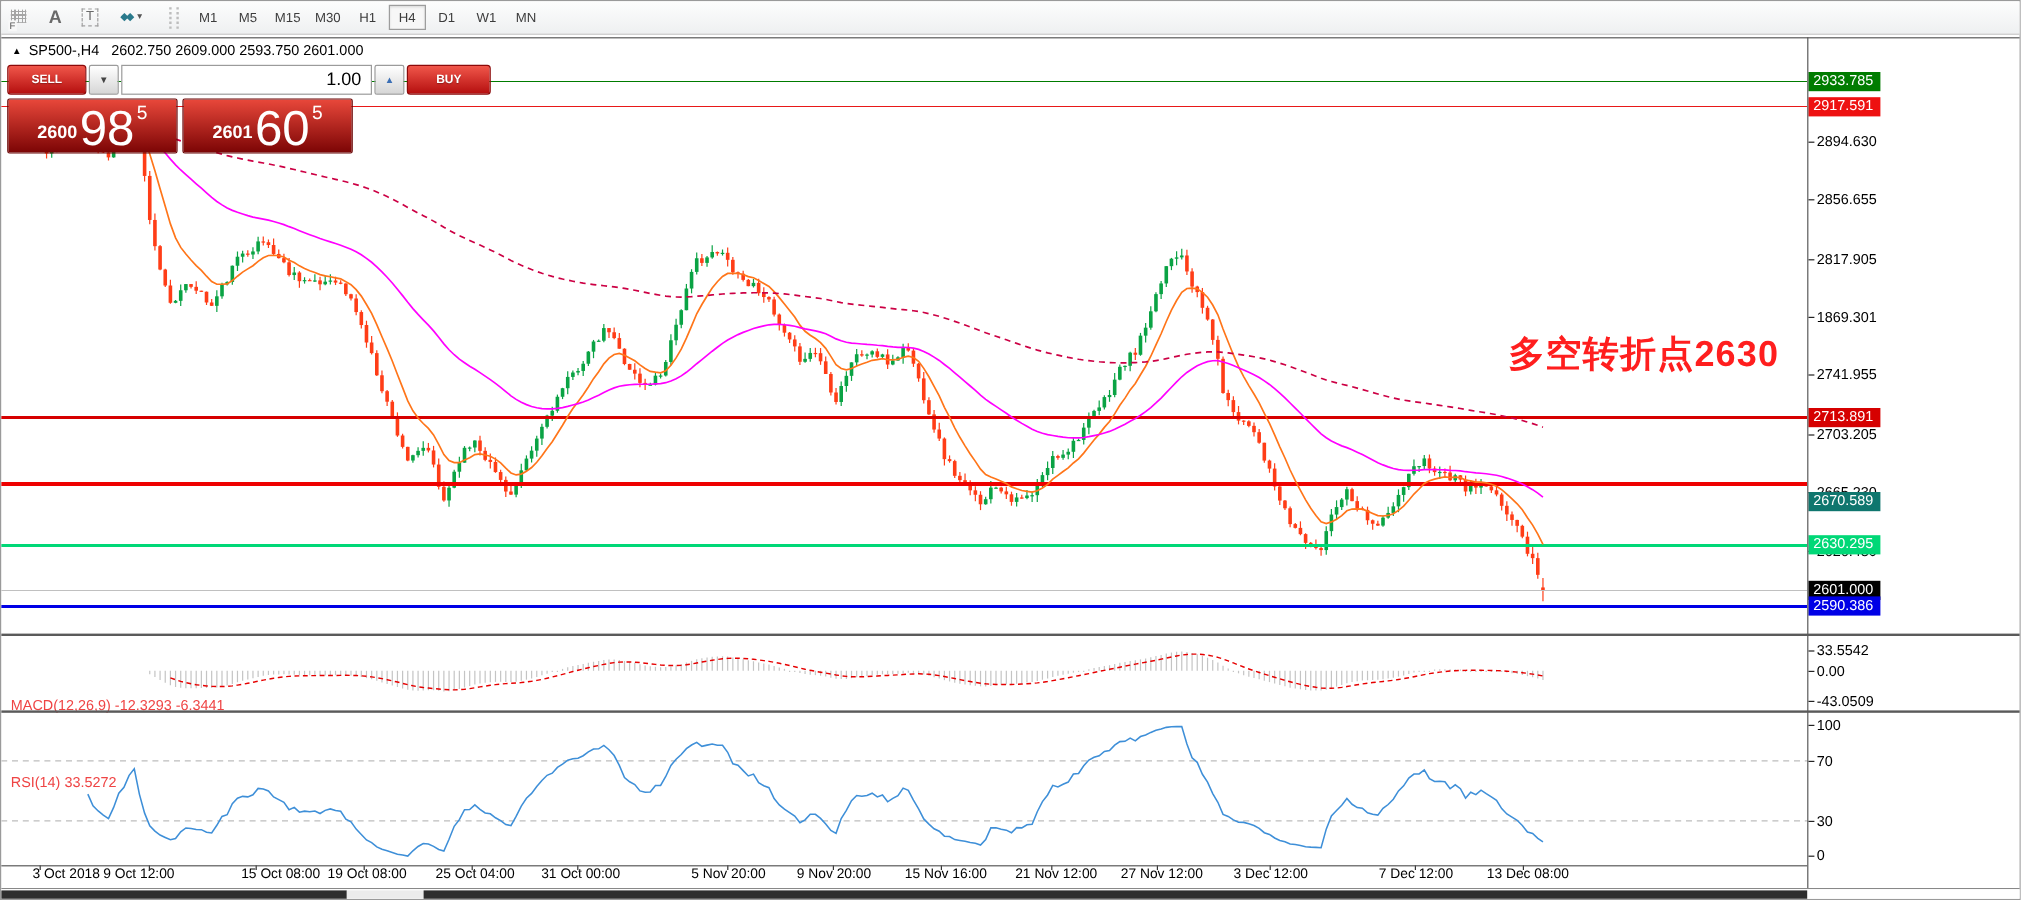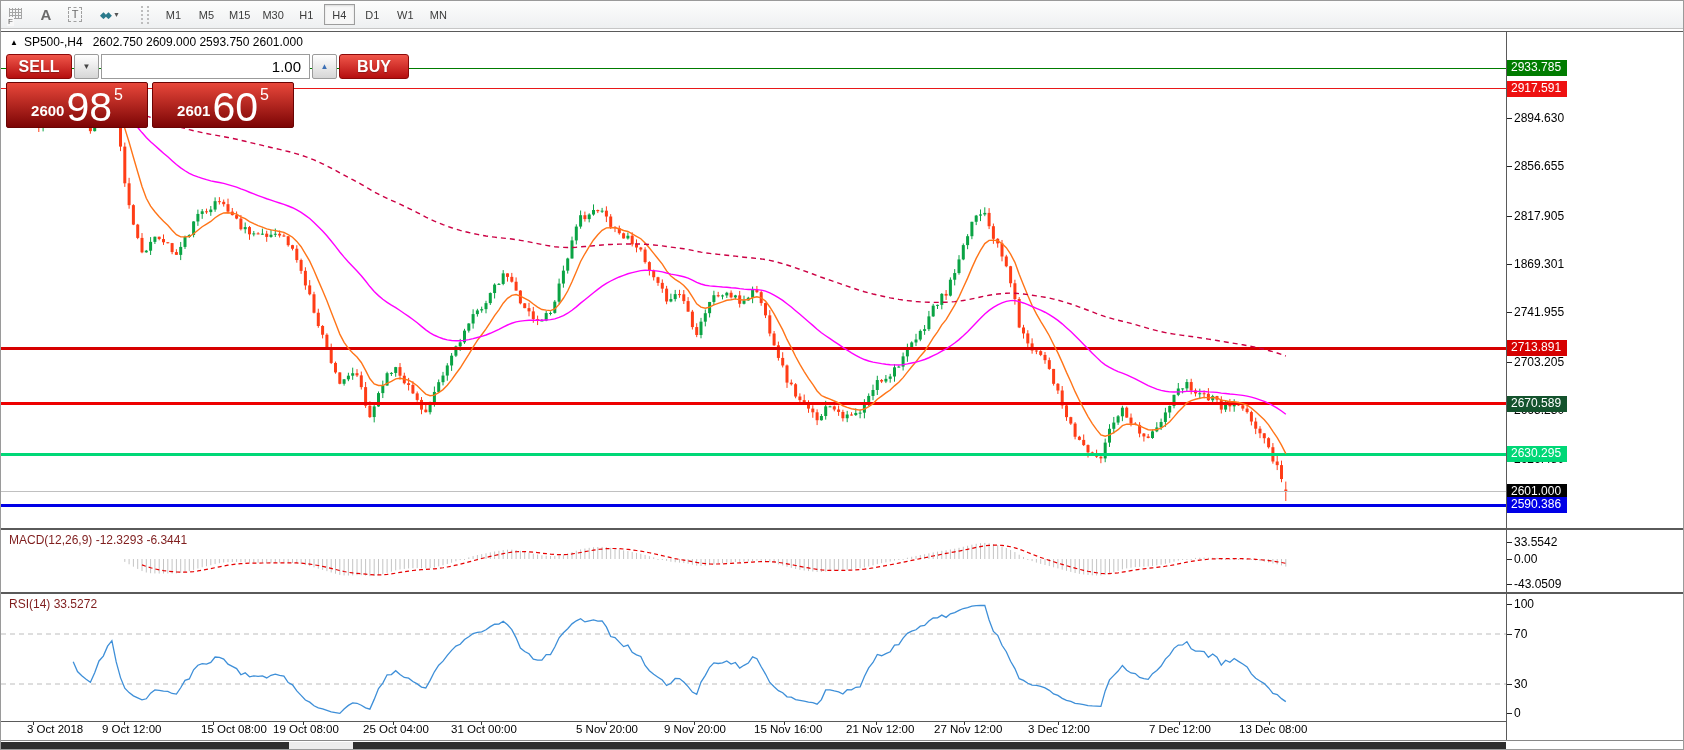--- a/index.html
+++ b/index.html
@@ -24,40 +24,40 @@
           font-family:"Liberation Sans",sans-serif;font-size:11px;color:#3c3c3c;margin:0 1px;padding:0 4px;}
   .tf-btn.active{background:#f7f7f7;border:1px solid #9d9d9d;box-shadow:inset 0 1px 2px rgba(0,0,0,.12);}
   
   .chart-header{position:absolute;left:9px;top:34px;z-index:6;font-size:12px;color:#000;display:flex;align-items:center;}
   .chart-header .arrow{font-size:8px;margin-right:6px;}
   .chart-header .sym{margin-right:10px;}
   
   .trade-panel{position:absolute;left:5px;top:53px;width:288px;z-index:10;}
   .tp-row1{display:flex;height:25px;gap:2px;}
   .btn-sell,.btn-buy{flex:0 0 64px;background:linear-gradient(#f0564a,#b50f0f);color:#fff;font-weight:bold;
-      font-size:16px;border:1px solid #8c0909;border-radius:3px;display:flex;align-items:center;justify-content:center;
+      font-size:10px;border:1px solid #8c0909;border-radius:3px;display:flex;align-items:center;justify-content:center;
       text-shadow:0 1px 1px rgba(0,0,0,.3);}
   .btn-buy{flex:0 0 68px;}
   .spinner{flex:1;display:flex;gap:2px;}
   .spin-btn{width:23px;background:linear-gradient(#ffffff,#d6d6d6);border:1px solid #9b9b9b;border-radius:2px;
       display:flex;align-items:center;justify-content:center;font-size:8px;color:#444;}
   .spin-btn.up{color:#3b6fb5;}
   .vol-input{flex:1;border:1px solid #9b9b9b;background:#fff;text-align:right;padding:0 8px 0 0;
       font-family:"Liberation Sans",sans-serif;font-size:15px;color:#000;min-width:0;}
   .tp-row2{display:flex;gap:4px;margin-top:3px;height:46px;}
   .price-box{flex:1;background:linear-gradient(#e8473a,#7c0505);border:1px solid #690404;border-radius:2px;color:#fff;
       display:flex;align-items:flex-end;justify-content:center;padding-bottom:2px;}
   .pb-prefix{font-size:15px;font-weight:bold;margin:0 2px 6px 0;}
   .pb-big{font-size:41px;line-height:.82;font-weight:400;}
   .pb-sup{font-size:16px;margin:0 0 21px 2px;}
   
   .annotation{position:absolute;left:1256px;top:274px;z-index:6;font-size:30px;font-weight:bold;color:#ff1e1e;
       letter-spacing:1px;white-space:nowrap;}
   
-  .ind-label{position:absolute;left:8px;font-size:12px;color:#7f1d1d;z-index:6;white-space:nowrap;}
+  .ind-label{position:absolute;left:8px;font-size:12px;color:#ef4444;z-index:6;white-space:nowrap;margin-top:48px;}
   
   .pax-label{position:absolute;left:1513px;transform:translateY(-50%);font-size:12px;color:#000;z-index:5;white-space:nowrap;}
   .pax-label::before{content:"";position:absolute;left:-7px;top:50%;width:5px;height:1px;background:#222;}
   .pax-badge{position:absolute;left:1506px;transform:translateY(-50%);font-size:12px;color:#fff;z-index:6;
       padding:1px 6px 2px 4px;line-height:13px;white-space:nowrap;}
   .time-label{position:absolute;top:722px;font-size:11.5px;color:#000;z-index:5;white-space:nowrap;}
   .time-tick{position:absolute;top:720px;width:1px;height:4px;background:#333;z-index:5;}
   
   .hborder{position:absolute;left:0;height:1px;background:#5a5a5a;z-index:7;}
   .vborder{position:absolute;width:1px;background:#5a5a5a;z-index:7;}
@@ -1016,52 +1016,53 @@
         <span class="pb-sup">5</span>
       </div>
       <div class="price-box">
         <span class="pb-prefix">2601</span>
         <span class="pb-big">60</span>
         <span class="pb-sup">5</span>
       </div>
     </div>
   </div>
 
+  <div class="annotation">多空转折点2630</div>
 
   <div class="ind-label" style="top:532px">MACD(12,26,9) -12.3293 -6.3441</div>
   <div class="ind-label" style="top:596px">RSI(14) 33.5272</div>
 
   <div id="axis-layer">
       <div class="pax-label" style="top: 117px;">2894.630</div>
       <div class="pax-label" style="top: 165.339px;">2856.655</div>
       <div class="pax-label" style="top: 214.664px;">2817.905</div>
       <div class="pax-label" style="top: 263.003px;">1869.301</div>
       <div class="pax-label" style="top: 311.342px;">2741.955</div>
       <div class="pax-label" style="top: 360.667px;">2703.205</div>
       <div class="pax-label" style="top: 409.006px;">2665.230</div>
       <div class="pax-label" style="top: 458.331px;">2626.480</div>
       <div class="pax-badge" style="top: 67.1591px; background: rgb(0, 124, 0);">2933.785</div>
       <div class="pax-badge" style="top: 87.7727px; background: rgb(238, 17, 17);">2917.591</div>
       <div class="pax-badge" style="top: 347.065px; background: rgb(214, 0, 0);">2713.891</div>
-      <div class="pax-badge" style="top: 403px; background: #14532d;">2670.589</div>
+      <div class="pax-badge" style="top: 417px; background: #0f766e;">2670.589</div>
       <div class="pax-badge" style="top: 453.475px; background: rgb(0, 216, 119);">2630.295</div>
       <div class="pax-badge" style="top: 490.765px; background: rgb(0, 0, 0);">2601.000</div>
       <div class="pax-badge" style="top: 504.276px; background: rgb(0, 0, 230);">2590.386</div>
       <div class="pax-label" style="top: 541px;">33.5542</div>
       <div class="pax-label" style="top: 558px;">0.00</div>
       <div class="pax-label" style="top: 583px;">-43.0509</div>
       <div class="pax-label" style="top: 603px;">100</div>
       <div class="pax-label" style="top: 633px;">70</div>
       <div class="pax-label" style="top: 683px;">30</div>
       <div class="pax-label" style="top: 712px;">0</div>
     </div>
   <div id="time-layer">
       <div class="time-label" style="left: 2px; margin-left: 24px;">3 Oct 2018</div>
       <div class="time-tick" style="left: 32px;"></div>
-      <div class="time-label" style="left: 101px; text-align: center;">9 Oct 12:00</div>
+      <div class="time-label" style="left: 85px; text-align: center;">9 Oct 12:00</div>
       <div class="time-tick" style="left: 123px;"></div>
       <div class="time-label" style="left: 182px; margin-left: 18px;">15 Oct 08:00</div>
       <div class="time-tick" style="left: 212px;"></div>
       <div class="time-label" style="left: 272px;">19 Oct 08:00</div>
       <div class="time-tick" style="left: 302px;"></div>
       <div class="time-label" style="left: 362px;">25 Oct 04:00</div>
       <div class="time-tick" style="left: 392px;"></div>
       <div class="time-label" style="left: 450px;">31 Oct 00:00</div>
       <div class="time-tick" style="left: 480px;"></div>
       <div class="time-label" style="left: 575px;">5 Nov 20:00</div>

